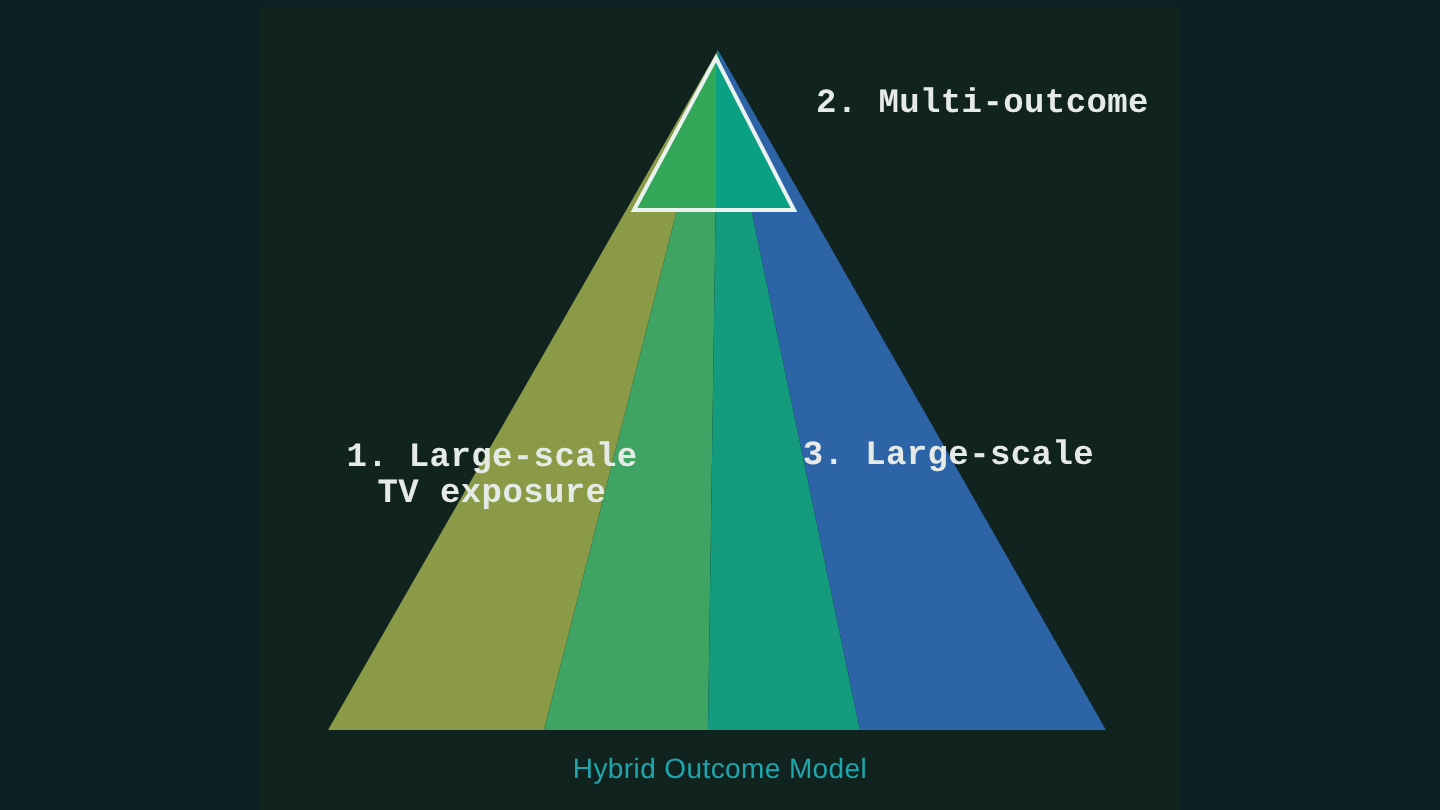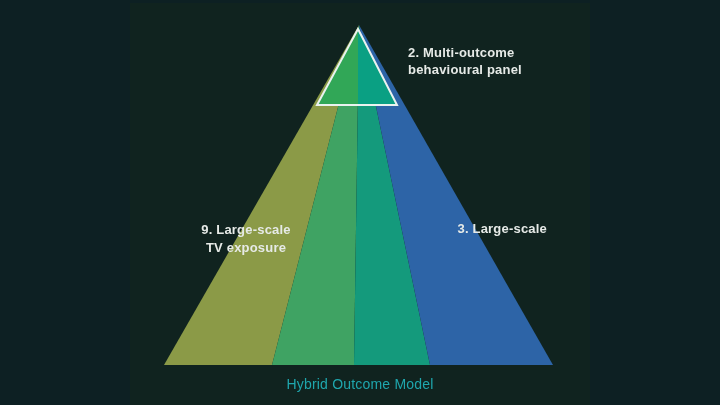--- a/index.html
+++ b/index.html
@@ -44,24 +44,25 @@
   .apex-teal  { fill: var(--apex-teal,  #0aa083); }
   .apex-outline {
     fill: none;
     stroke: var(--outline, #eaf2ef);
     stroke-width: 2;
     stroke-linejoin: miter;
   }
   .label {
     position: absolute;
     color: var(--label-text, #e6eae7);
-    font-size: 13px;
+    font-size: 17px;
     font-weight: 700;
     line-height: 17px;
     letter-spacing: 0.2px;
+    font-family: Liberation Mono, monospace;
   }
   .label-tv {
     left: 166px;
     top: 221px;
     width: 160px;
     text-align: center;
     line-height: 18px;
   }
   .label-panel {
     left: 408px;
@@ -100,27 +101,26 @@
     <polygon class="seg-green" points="359,25 272,365 354,365"></polygon>
     <polygon class="seg-teal" points="359,25 354,365 430,365"></polygon>
     <polygon class="seg-blue" points="359,25 430,365 553,365"></polygon>
 
     <polygon class="apex-green" points="358,29 317,105 358,105"></polygon>
     <polygon class="apex-teal" points="358,29 358,105 397,105"></polygon>
     <polygon class="apex-outline" points="358,29 317,105 397,105"></polygon>
   </svg>
 
   <div class="label label-tv">
-    <div>9. Large-scale</div>
+    <div>1. Large-scale</div>
     <div>TV exposure</div>
   </div>
 
   <div class="label label-panel">
     <div>2. Multi-outcome</div>
-    <div>behavioural panel</div>
   </div>
 
   <div class="label label-tags">
     <div>3. Large-scale</div>
   </div>
 
   <div class="diagram-title">Hybrid Outcome Model</div>
 
 </div>
 

